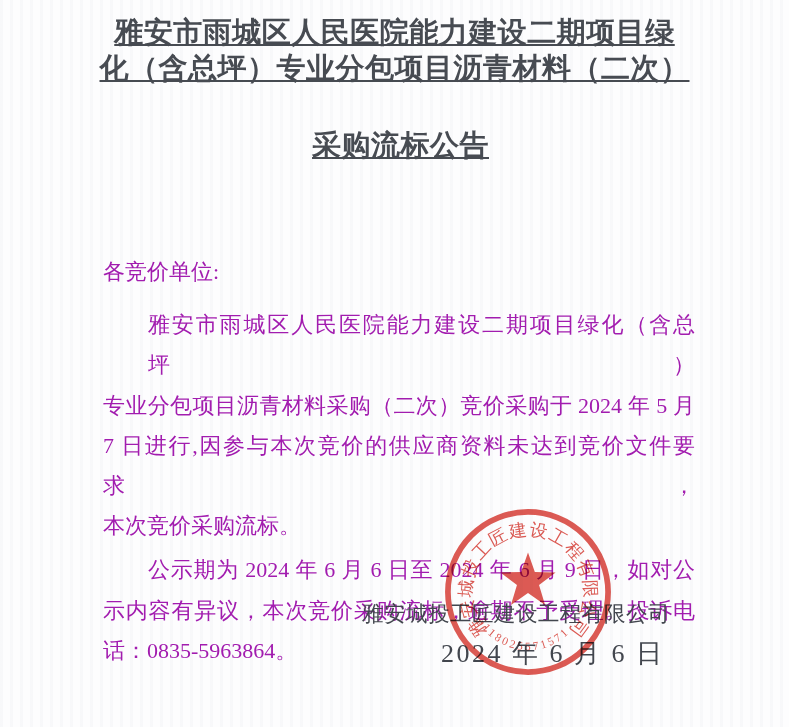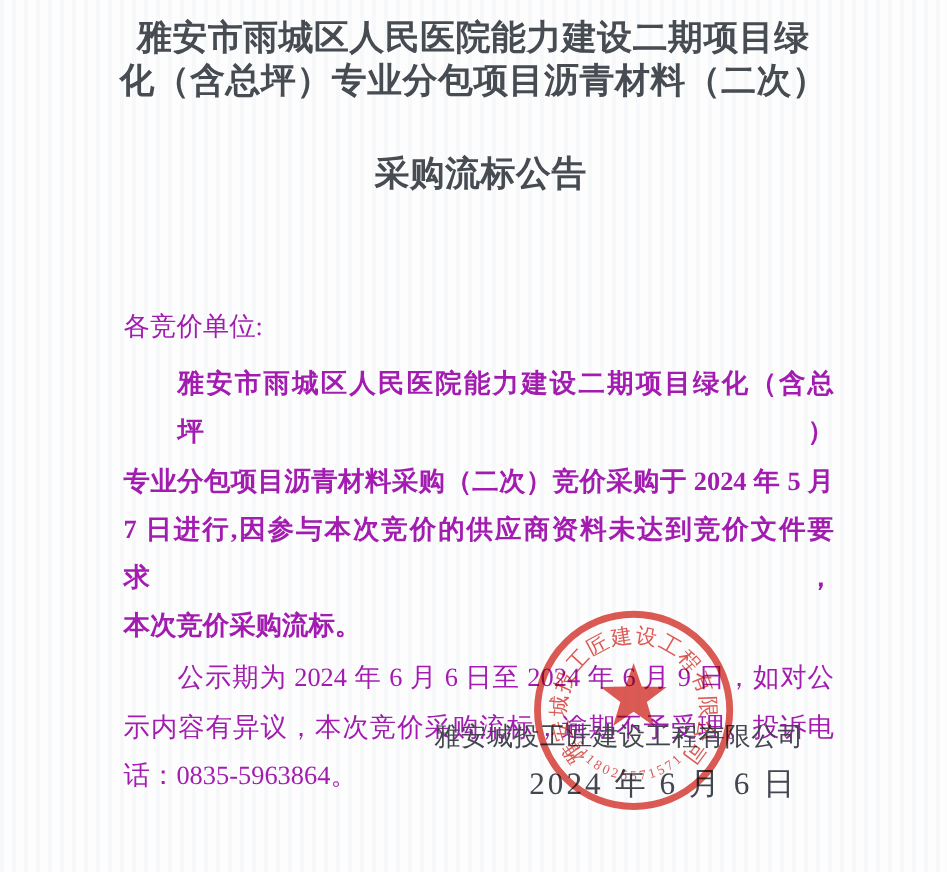--- a/index.html
+++ b/index.html
@@ -26,33 +26,33 @@
     pointer-events: none;
   }
 
   .title {
     position: absolute; top: 14px; left: 0; width: 789px;
     text-align: center;
     font-size: 29px; font-weight: bold;
     color: #474b52;
     letter-spacing: 0.5px;
   }
-  .title .tline { height: 36px; line-height: 36px; white-space: nowrap; }
+  .title .tline { height: 36px; line-height: 36px; white-space: nowrap; text-decoration: underline; }
   .title .tline + .tline { }
   .title .tline.last { margin-top: 41px; margin-left: 12px; }
 
   .bodytext {
     position: absolute; left: 103px; top: 252px; width: 592px;
     font-size: 22px; line-height: 40.2px;
     color: #a21caf;
   }
   .line { min-height: 40.2px; }
   .j { text-align: justify; text-align-last: justify; }
   .ind { padding-left: 45px; }
-  .para1 { margin-top: 8px; font-weight: bold; }
+  .para1 { margin-top: 13px; }
   .para2 { margin-top: 4px; }
 
   .company {
     position: absolute; top: 601px; right: 119px;
     font-size: 21.5px; line-height: 27px;
     letter-spacing: 0.5px; color: #42464e;
     white-space: nowrap;
   }
   .date {
     position: absolute; top: 639px; left: 441px; width: 205px;

